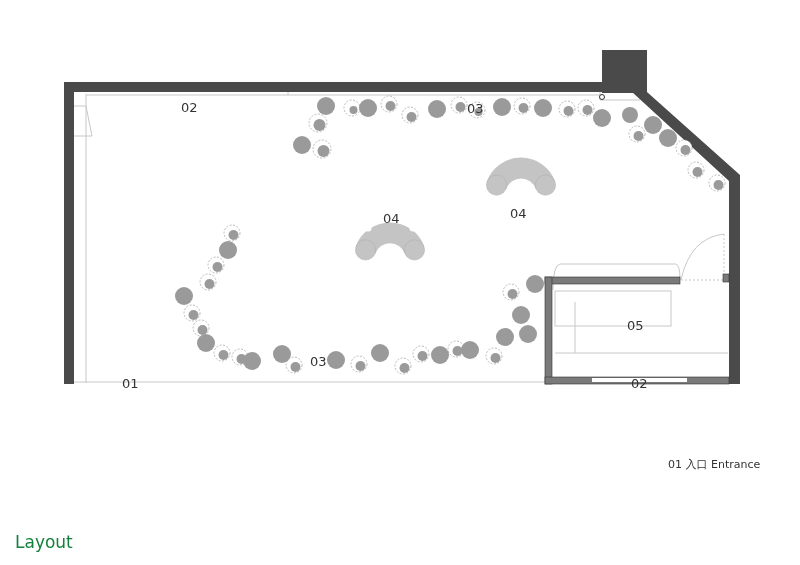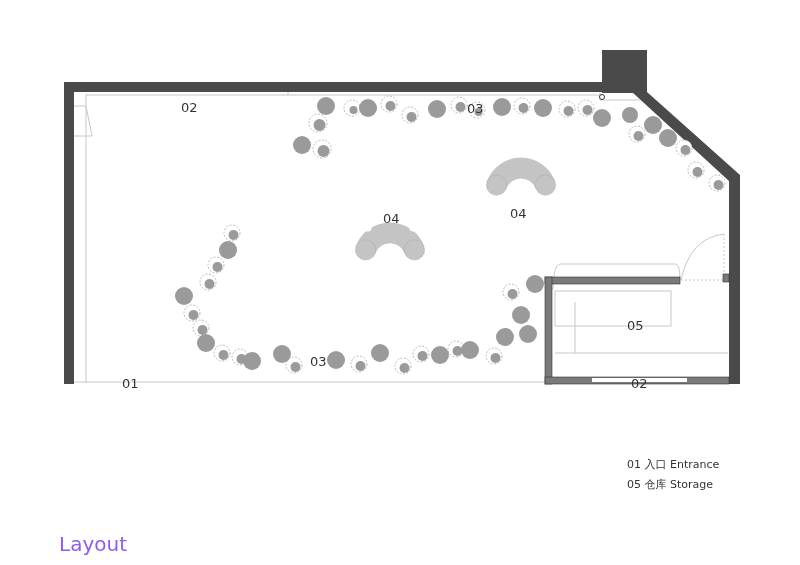--- a/index.html
+++ b/index.html
@@ -1,22 +1,22 @@
 <!DOCTYPE html>
 <html><head>
 <meta charset="utf-8">
 <style>
   html, body { margin:0; padding:0; background:#ffffff; }
   body { width:800px; height:565px; position:relative; overflow:hidden;
          font-family: "DejaVu Sans", "Liberation Sans", sans-serif; color:#333; }
   #plan { position:absolute; left:0; top:0; width:800px; height:565px; }
   .lbl { font-family: "DejaVu Sans", "Liberation Sans", sans-serif; font-size:13px; fill:#333; }
   .legend { position:absolute; left:627px; top:455px; font-size:11px; line-height:20.2px; color:#333; }
-  .legend div { white-space:nowrap; }
-  .title { position:absolute; left:15px; top:532px; font-size:20px; color:#8b5cf6;margin-left:44px; }
+  .legend div { white-space:nowrap;margin-left:41px; }
+  .title { position:absolute; left:15px; top:532px; font-size:17px; color:#15803d; }
 </style>
 </head>
 <body>
 
 <svg id="plan" viewBox="0 0 800 565" xmlns="http://www.w3.org/2000/svg">
 
   <g stroke="#c8c8c8" stroke-width="1" fill="none">
     <line x1="86" y1="94" x2="86" y2="383"></line>
     <line x1="86" y1="95" x2="600" y2="95"></line>
     <line x1="288" y1="89" x2="288" y2="95"></line>
@@ -162,14 +162,13 @@
       <text x="310" y="366" class="lbl">03</text>
       <text x="122" y="388" class="lbl">01</text>
       <text x="631" y="388" class="lbl">02</text>
     </g>
 </svg>
 
 <div class="title">Layout</div>
 
 <div class="legend">
   <div><span>01</span> <span>入口</span> <span>Entrance</span></div>
-  <div><span>05</span> <span>仓库</span> <span>Storage</span></div>
 </div>
 
 </body></html>

